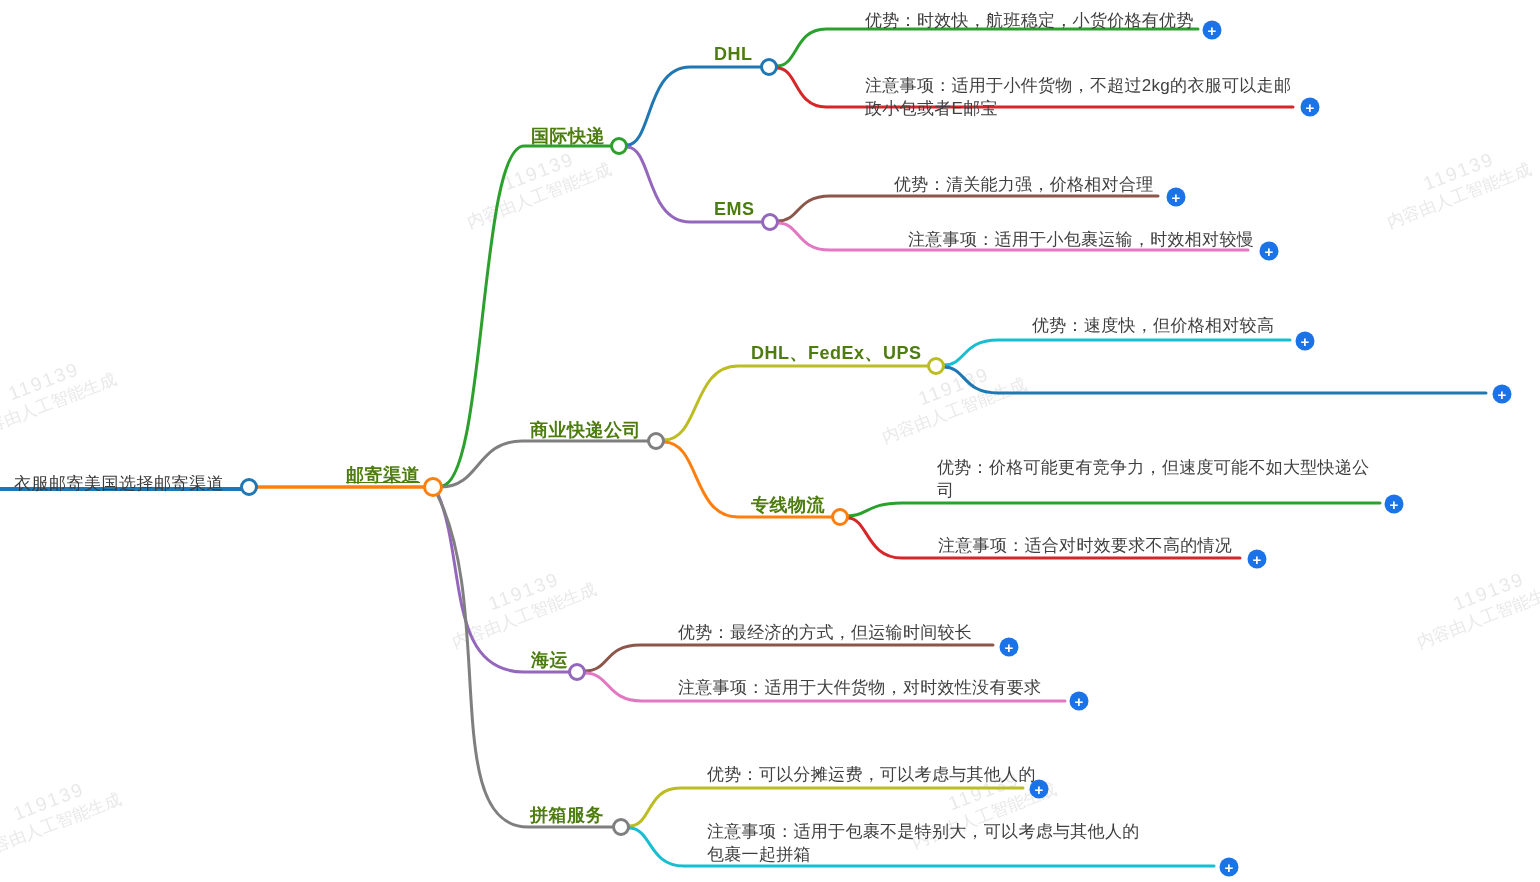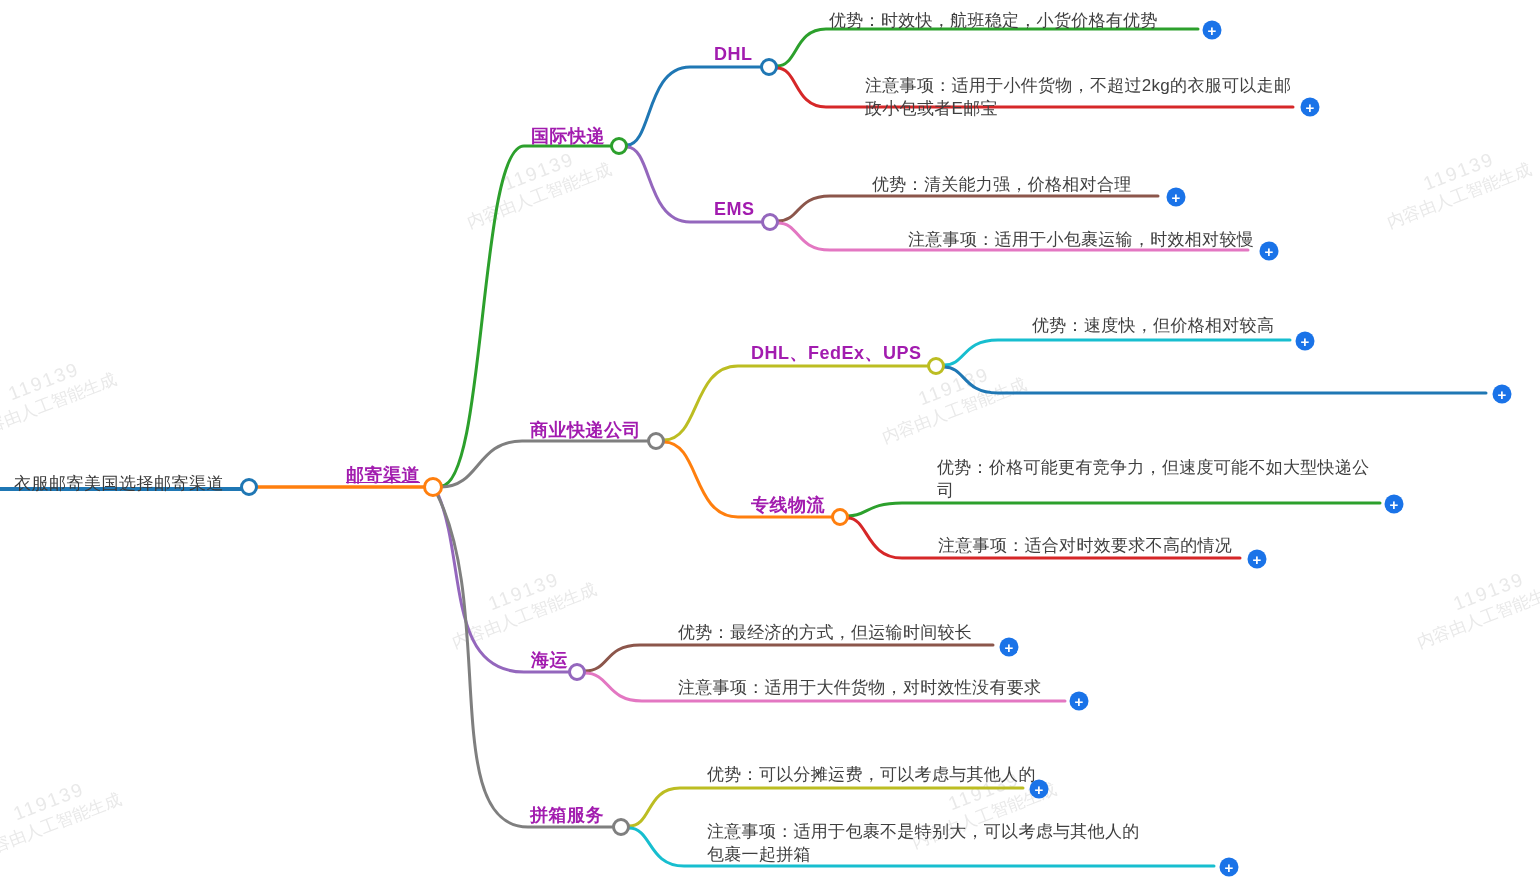--- a/index.html
+++ b/index.html
@@ -10,21 +10,21 @@
   }
   .layer{position:absolute;left:0;top:0;}
   
   .wm{
     position:absolute;color:#e9e9e9;transform:translate(-50%,-50%) rotate(-21deg);
     white-space:nowrap;line-height:23px;font-size:17px;user-select:none;pointer-events:none;
   }
   .wm .l1{display:block;padding-left:48px;font-size:19px;letter-spacing:2px;}
   
   .nlabel{
-    position:absolute;font-weight:bold;font-size:18px;color:#a21caf;white-space:nowrap;
+    position:absolute;font-weight:bold;font-size:18px;color:#4d7c0f;white-space:nowrap;
     letter-spacing:0.5px;
   }
   
   .rlabel{position:absolute;font-size:17px;color:#3a3a3a;white-space:nowrap;letter-spacing:0.5px;}
   
   .leaf{
     position:absolute;font-size:17px;line-height:23px;color:#3f3f3f;
     white-space:pre-line;letter-spacing:0.3px;
   }
   
@@ -98,24 +98,24 @@
   <div class="nlabel" style="left:346px;top:463px;text-decoration:underline;">邮寄渠道</div>
   <div class="nlabel" style="left:531px;top:124px;">国际快递</div>
   <div class="nlabel" style="left:714px;top:44px;">DHL</div>
   <div class="nlabel" style="left:714px;top:199px;">EMS</div>
   <div class="nlabel" style="left:530px;top:418px;">商业快递公司</div>
   <div class="nlabel" style="left:751px;top:341px;">DHL、FedEx、UPS</div>
   <div class="nlabel" style="left:751px;top:493px;">专线物流</div>
   <div class="nlabel" style="left:531px;top:648px;">海运</div>
   <div class="nlabel" style="left:530px;top:803px;">拼箱服务</div>
 
-  <div class="leaf" style="left:829px;top:9px;">优势：时效快，航班稳定，小货价格有优势</div>
+  <div class="leaf" style="left:865px;top:9px;">优势：时效快，航班稳定，小货价格有优势</div>
   <div class="leaf" style="left:865px;top:74px;">注意事项：适用于小件货物，不超过2kg的衣服可以走邮
 政小包或者E邮宝</div>
-  <div class="leaf" style="left:872px;top:173px;">优势：清关能力强，价格相对合理</div>
+  <div class="leaf" style="left:894px;top:173px;">优势：清关能力强，价格相对合理</div>
   <div class="leaf" style="left:908px;top:228px;">注意事项：适用于小包裹运输，时效相对较慢</div>
   <div class="leaf" style="left:1032px;top:314px;">优势：速度快，但价格相对较高</div>
   <div class="leaf" style="left:937px;top:456px;">优势：价格可能更有竞争力，但速度可能不如大型快递公
 司</div>
   <div class="leaf" style="left:938px;top:534px;">注意事项：适合对时效要求不高的情况</div>
   <div class="leaf" style="left:678px;top:621px;">优势：最经济的方式，但运输时间较长</div>
   <div class="leaf" style="left:678px;top:676px;">注意事项：适用于大件货物，对时效性没有要求</div>
   <div class="leaf" style="left:707px;top:763px;">优势：可以分摊运费，可以考虑与其他人的</div>
   <div class="leaf" style="left:707px;top:820px;">注意事项：适用于包裹不是特别大，可以考虑与其他人的
 包裹一起拼箱</div>

